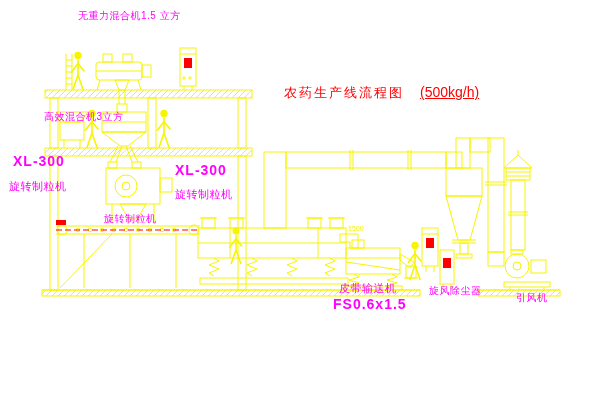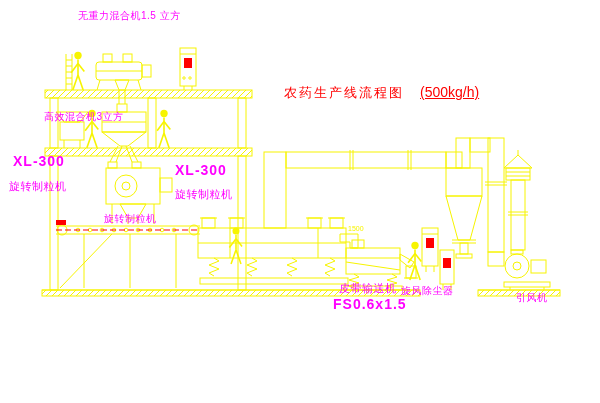--- a/index.html
+++ b/index.html
@@ -265,16 +265,16 @@
 
   <div class="lbl s10" style="left:78px;top:10px">无重力混合机1.5 立方</div>
   <div class="lbl s10" style="left:44px;top:111px">高效混合机3立方</div>
   <div class="lbl s14" style="left:13px;top:154px">XL-300</div>
   <div class="lbl s11" style="left:9px;top:180px">旋转制粒机</div>
   <div class="lbl s14" style="left:175px;top:163px">XL-300</div>
   <div class="lbl s11" style="left:175px;top:188px">旋转制粒机</div>
   <div class="lbl s10" style="left:104px;top:213px">旋转制粒机</div>
   <div class="lbl s11" style="left:339px;top:282px">皮带输送机</div>
   <div class="lbl s14" style="left:333px;top:297px">FS0.6x1.5</div>
-  <div class="lbl s10" style="left:401px;top:285px">旋风除尘器</div>
+  <div class="lbl s10" style="left:429px;top:285px">旋风除尘器</div>
   <div class="lbl s10" style="left:516px;top:292px">引风机</div>
 
 </div>
 
 </body></html>

